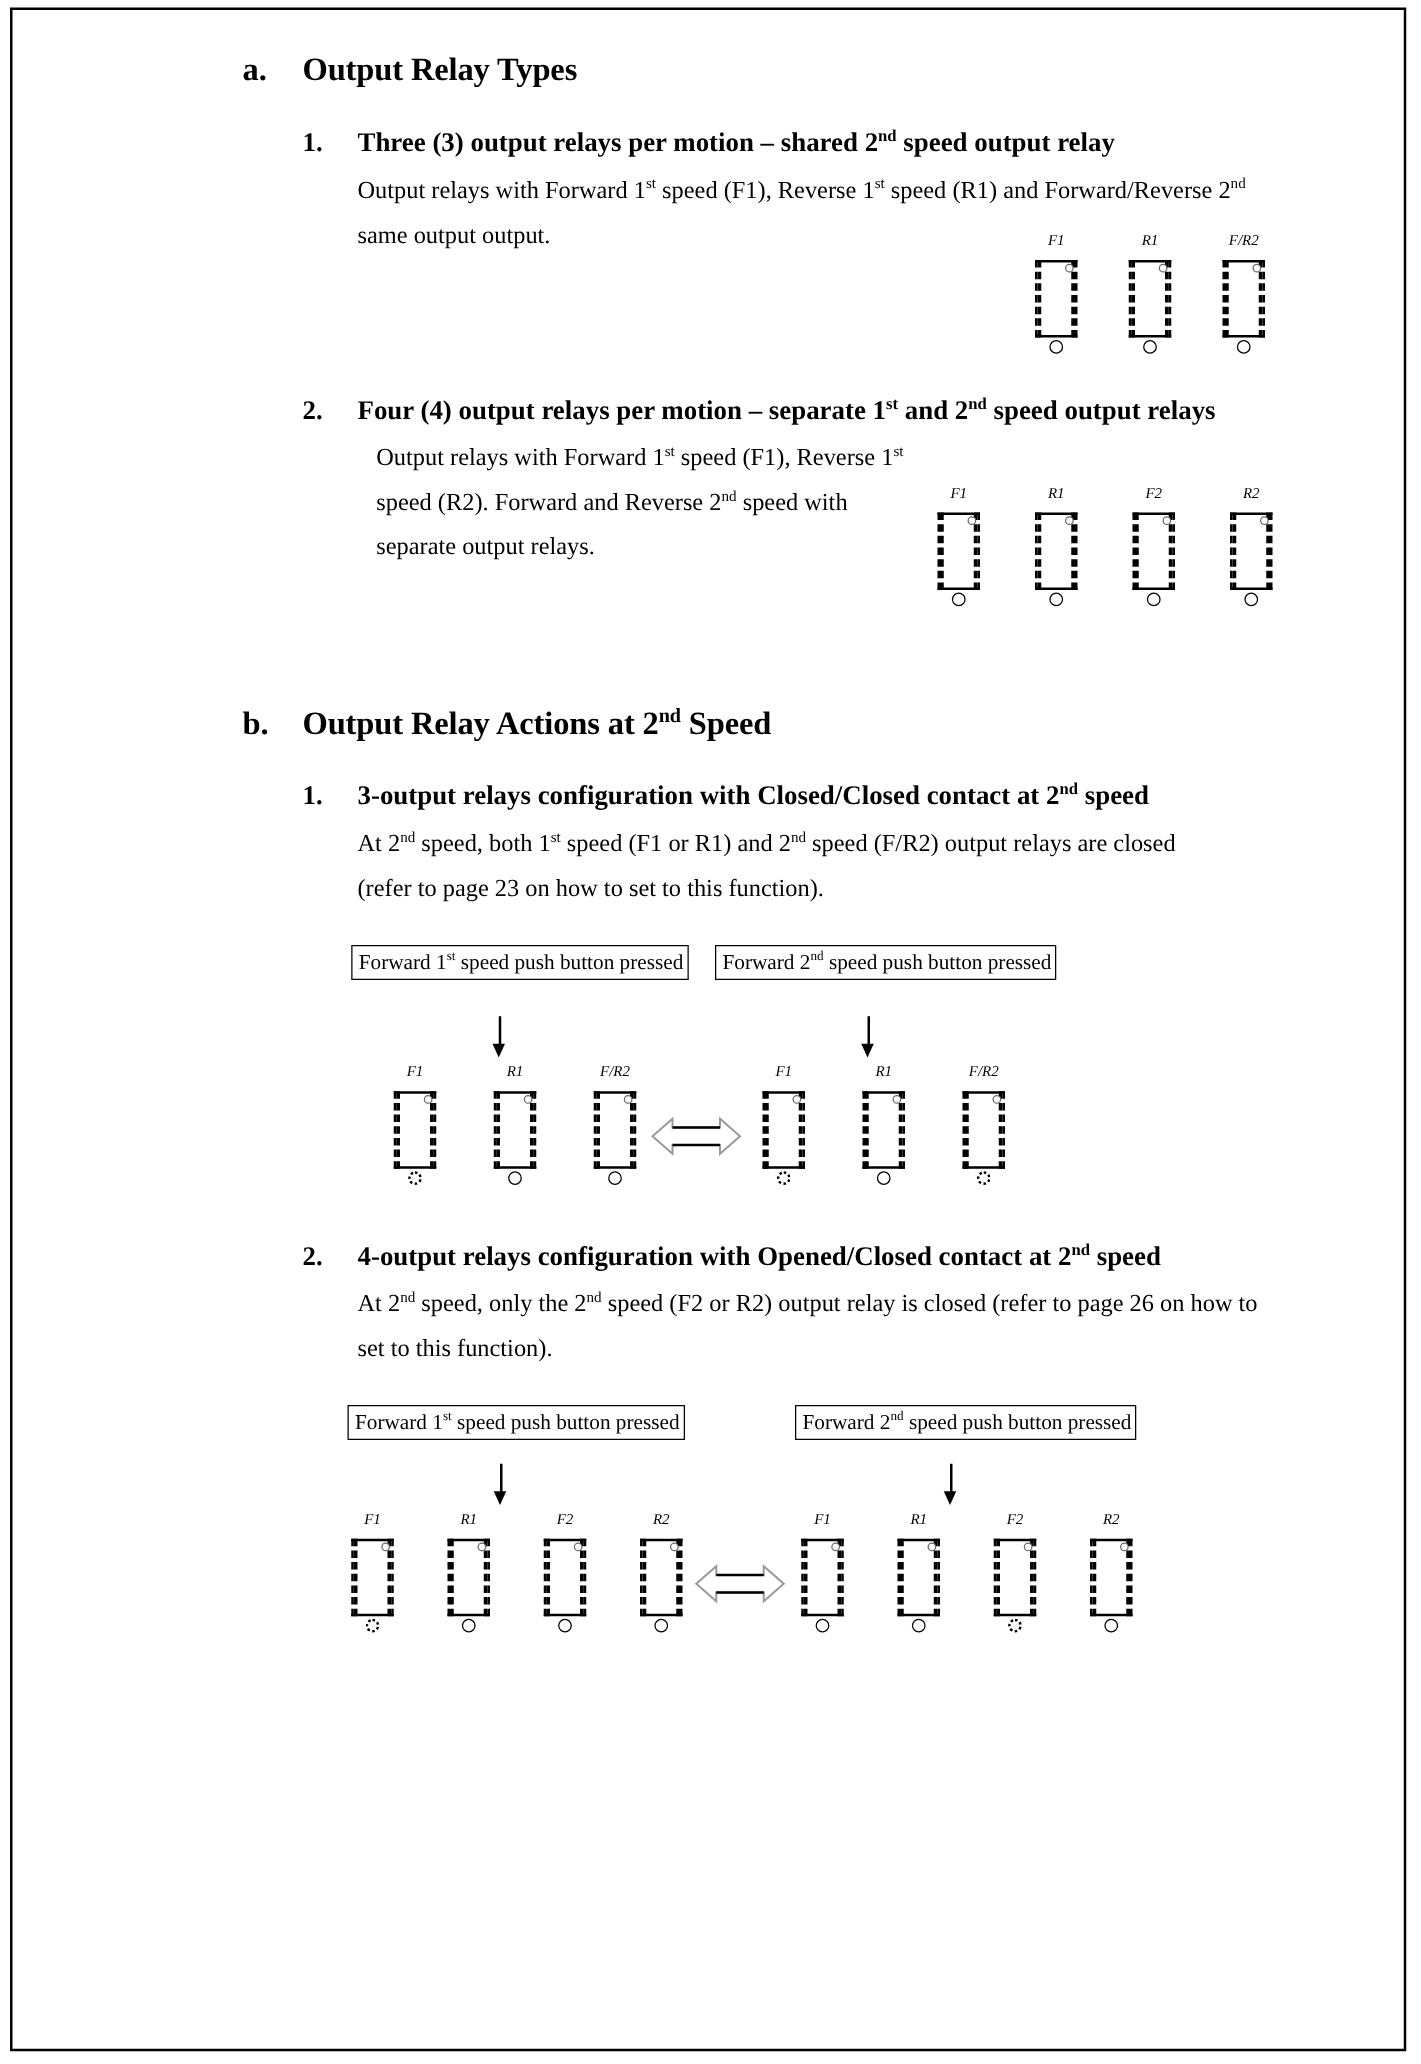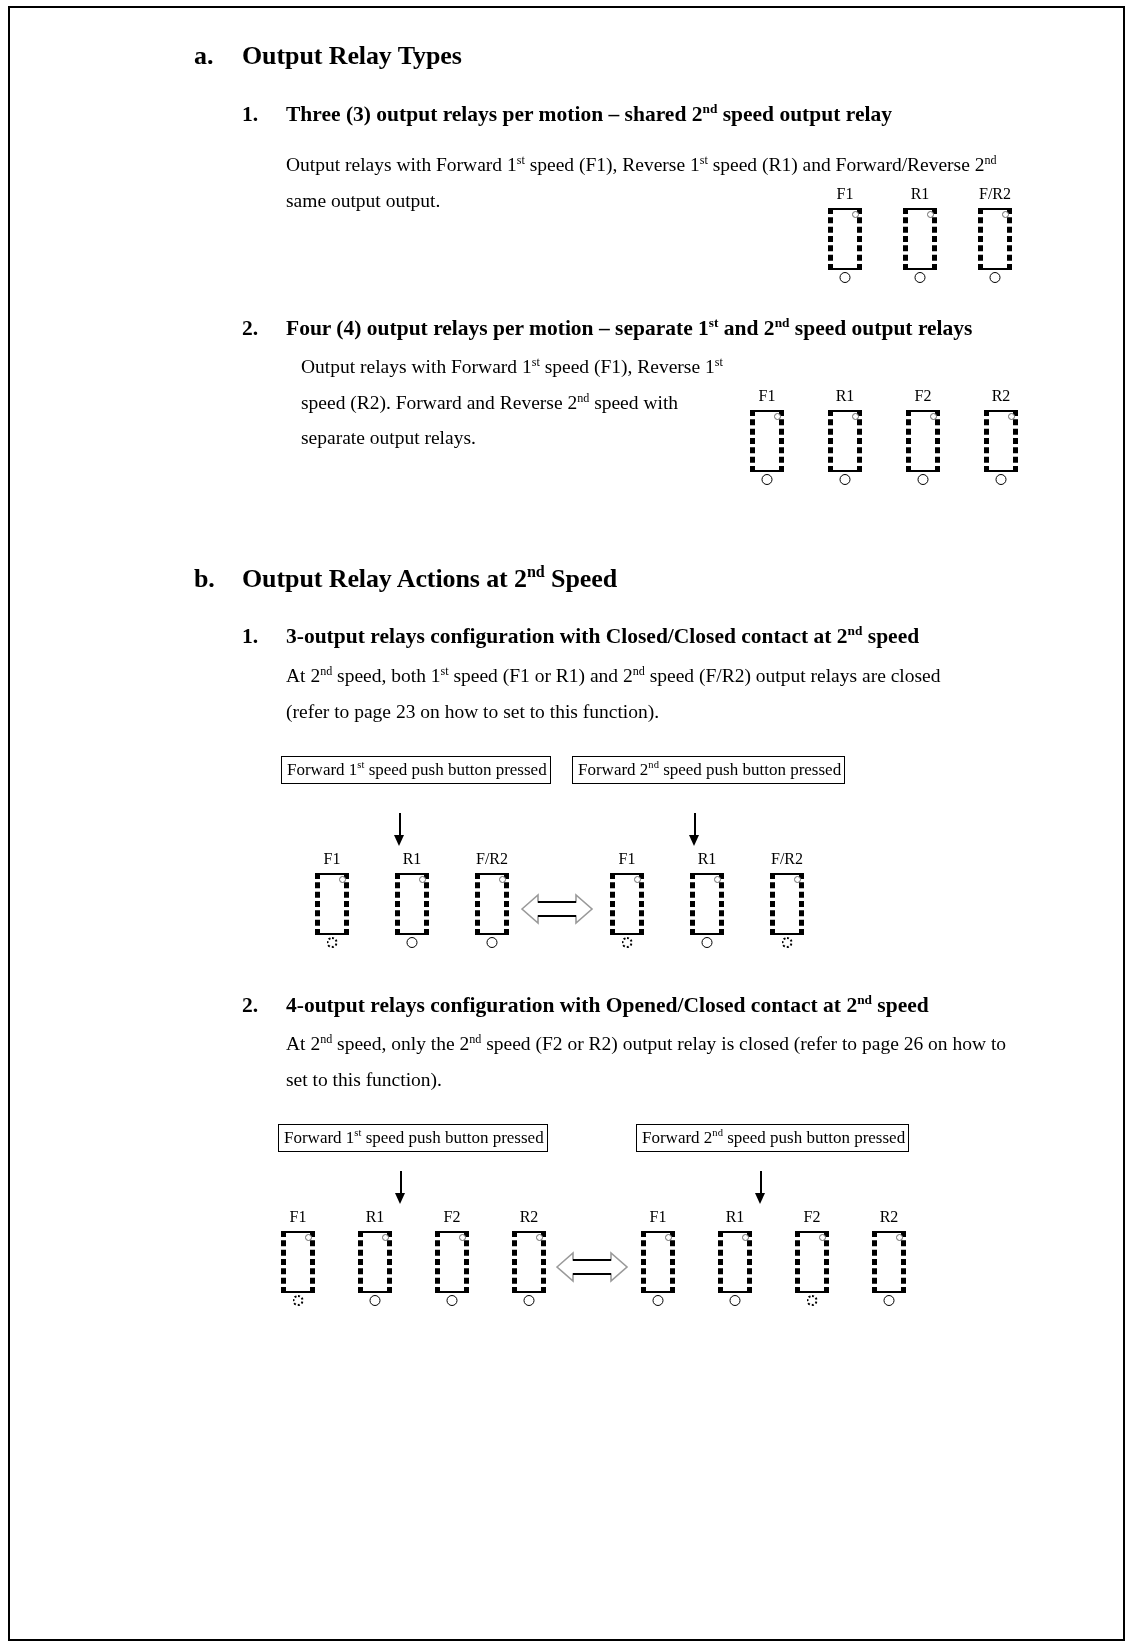--- a/index.html
+++ b/index.html
@@ -63,23 +63,24 @@
 
   
   .relay{
     position:absolute;
     width:34px;
   }
   .relay .lbl{
     position:absolute;
     left:50%;transform:translateX(-50%);
     top:0;
-    font-size:16px;
+    font-size:12px;
     white-space:nowrap;
     line-height:1;
+    font-style:italic;
   }
   .relay .coilbox{
     position:absolute;
     left:0;top:22px;
     width:34px;height:62px;
     box-sizing:border-box;
     background:#fff;
   }
   
   .relay .coilbox .b-top{
@@ -166,21 +167,21 @@
 
   <div class="h-a" style="left:184px;top:33px;">
     <span class="marker">a.</span>
     <span class="txt">Output Relay Types</span>
   </div>
 
   <div class="h-num" style="left:232px;top:94px;">
     <span class="marker">1.</span>
     <span class="txt" id="h-a1">Three (3) output relays per motion – shared 2<sup>nd</sup> speed output relay</span>
   </div>
-  <div class="body-txt" style="left:276px;top:127px;width:740px;margin-top:12px;" id="body-a1">
+  <div class="body-txt" style="left:276px;top:127px;width:740px;" id="body-a1">
         <div>Output relays with Forward 1<sup>st</sup> speed (F1), Reverse 1<sup>st</sup> speed (R1) and Forward/Reverse 2<sup>nd</sup></div>
         <div>same output output.</div>
       </div>
 
   <div class="h-num" style="left:232px;top:308px;">
     <span class="marker">2.</span>
     <span class="txt" id="h-a2">Four (4) output relays per motion – separate 1<sup>st</sup> and 2<sup>nd</sup> speed output relays</span>
   </div>
   <div class="body-txt" style="left:291px;top:341px;width:450px;" id="body-a2">
         <div>Output relays with Forward 1<sup>st</sup> speed (F1), Reverse 1<sup>st</sup></div>

